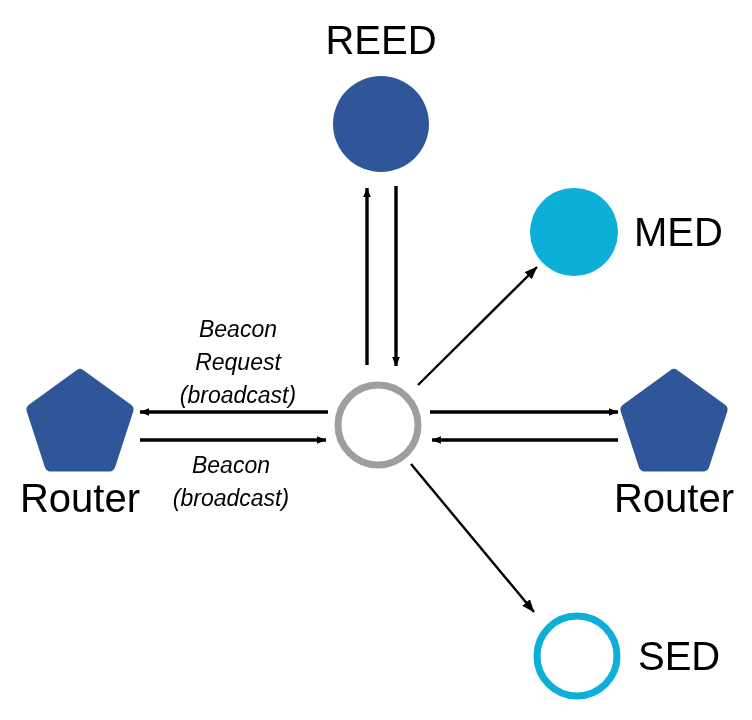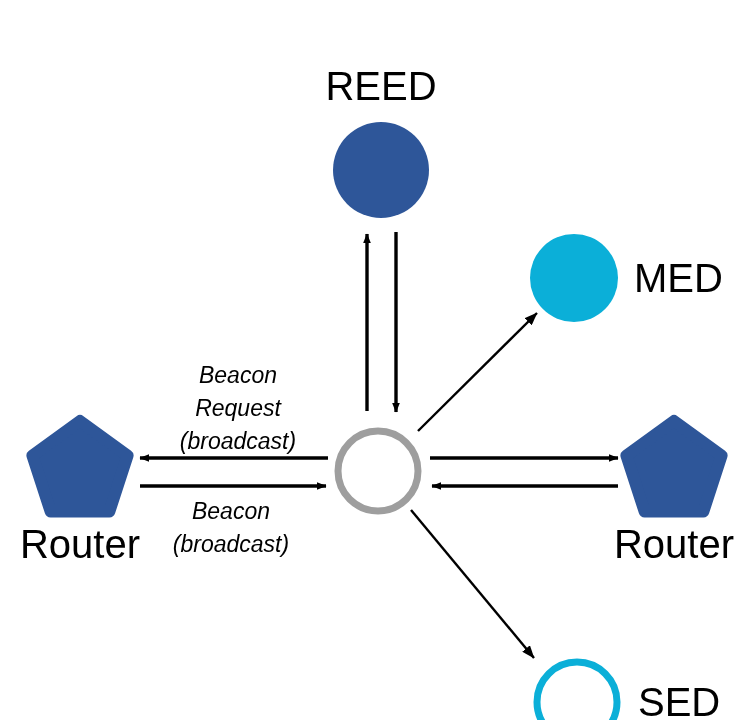--- a/index.html
+++ b/index.html
@@ -14,21 +14,20 @@
     position: relative;
     overflow: hidden;
     font-family: "Liberation Sans", sans-serif;
     -webkit-font-smoothing: antialiased;
   }
   #diagram-root {
     position: absolute;
     inset: 0;
     width: 752px;
     height: 624px;
-    margin-top: 46px;
   }
   svg.canvas {
     position: absolute;
     top: 0;
     left: 0;
     width: 752px;
     height: 720px;
     display: block;
   }
   .node-label {

